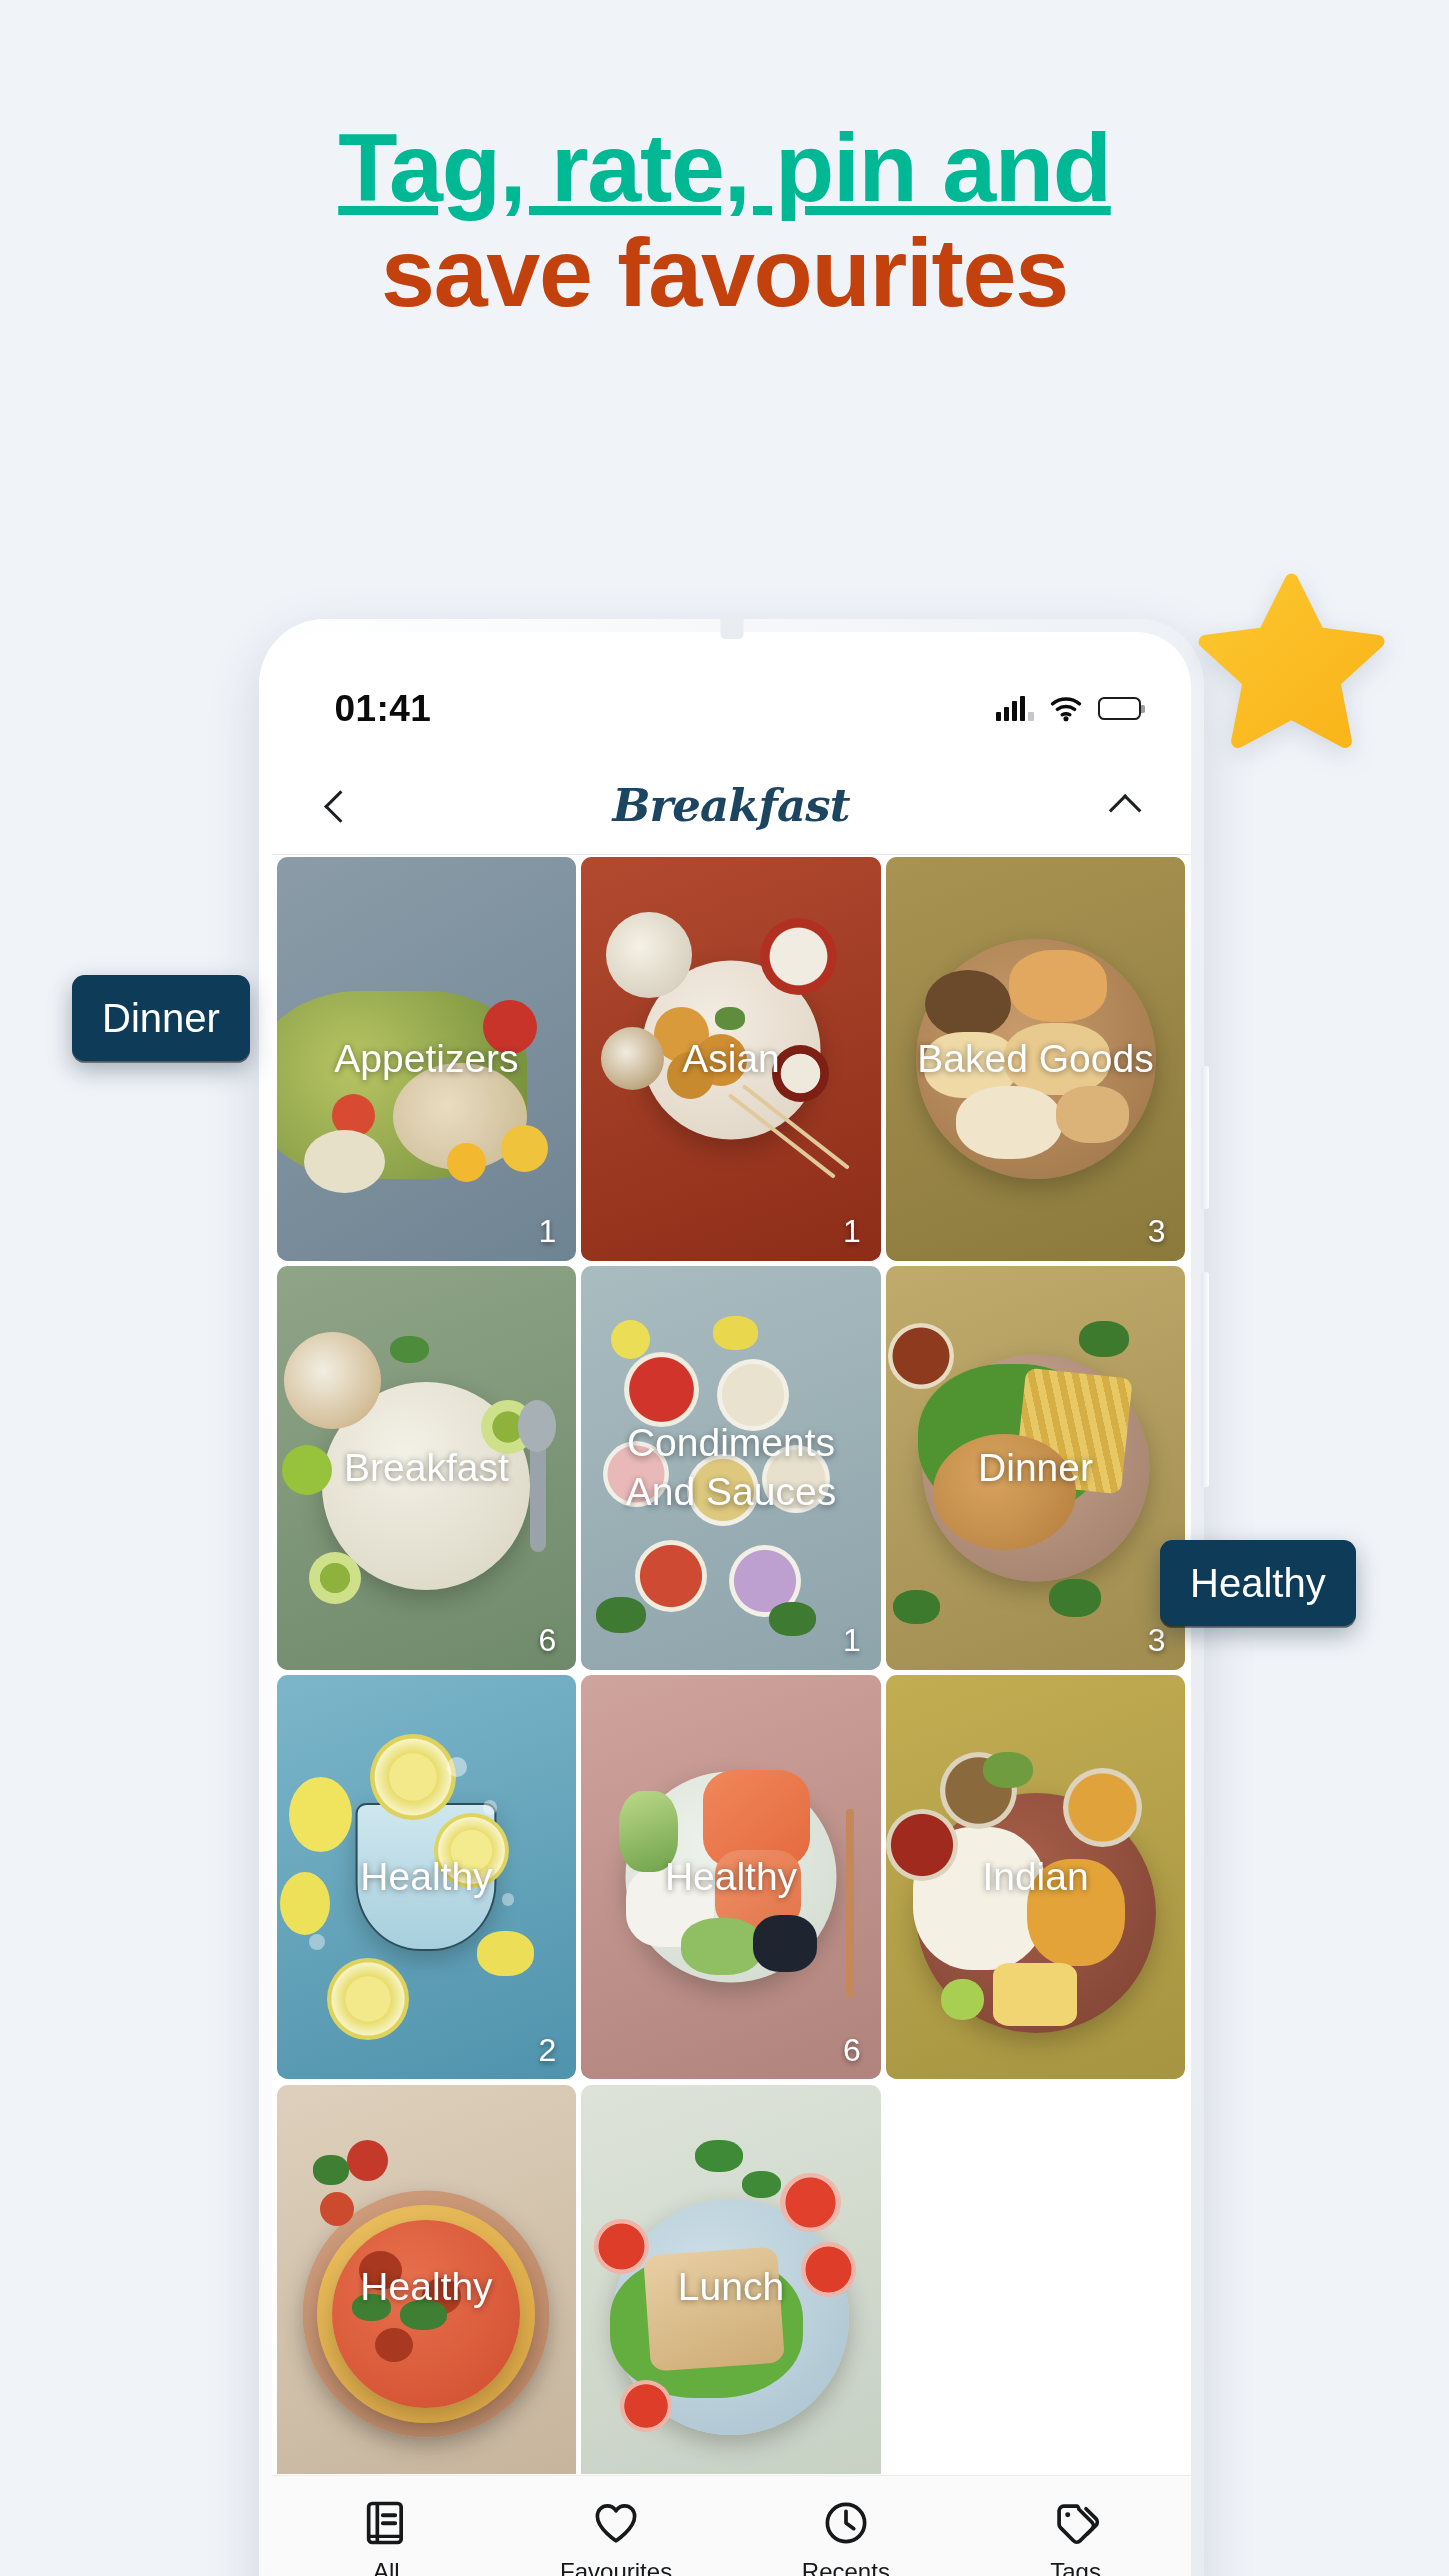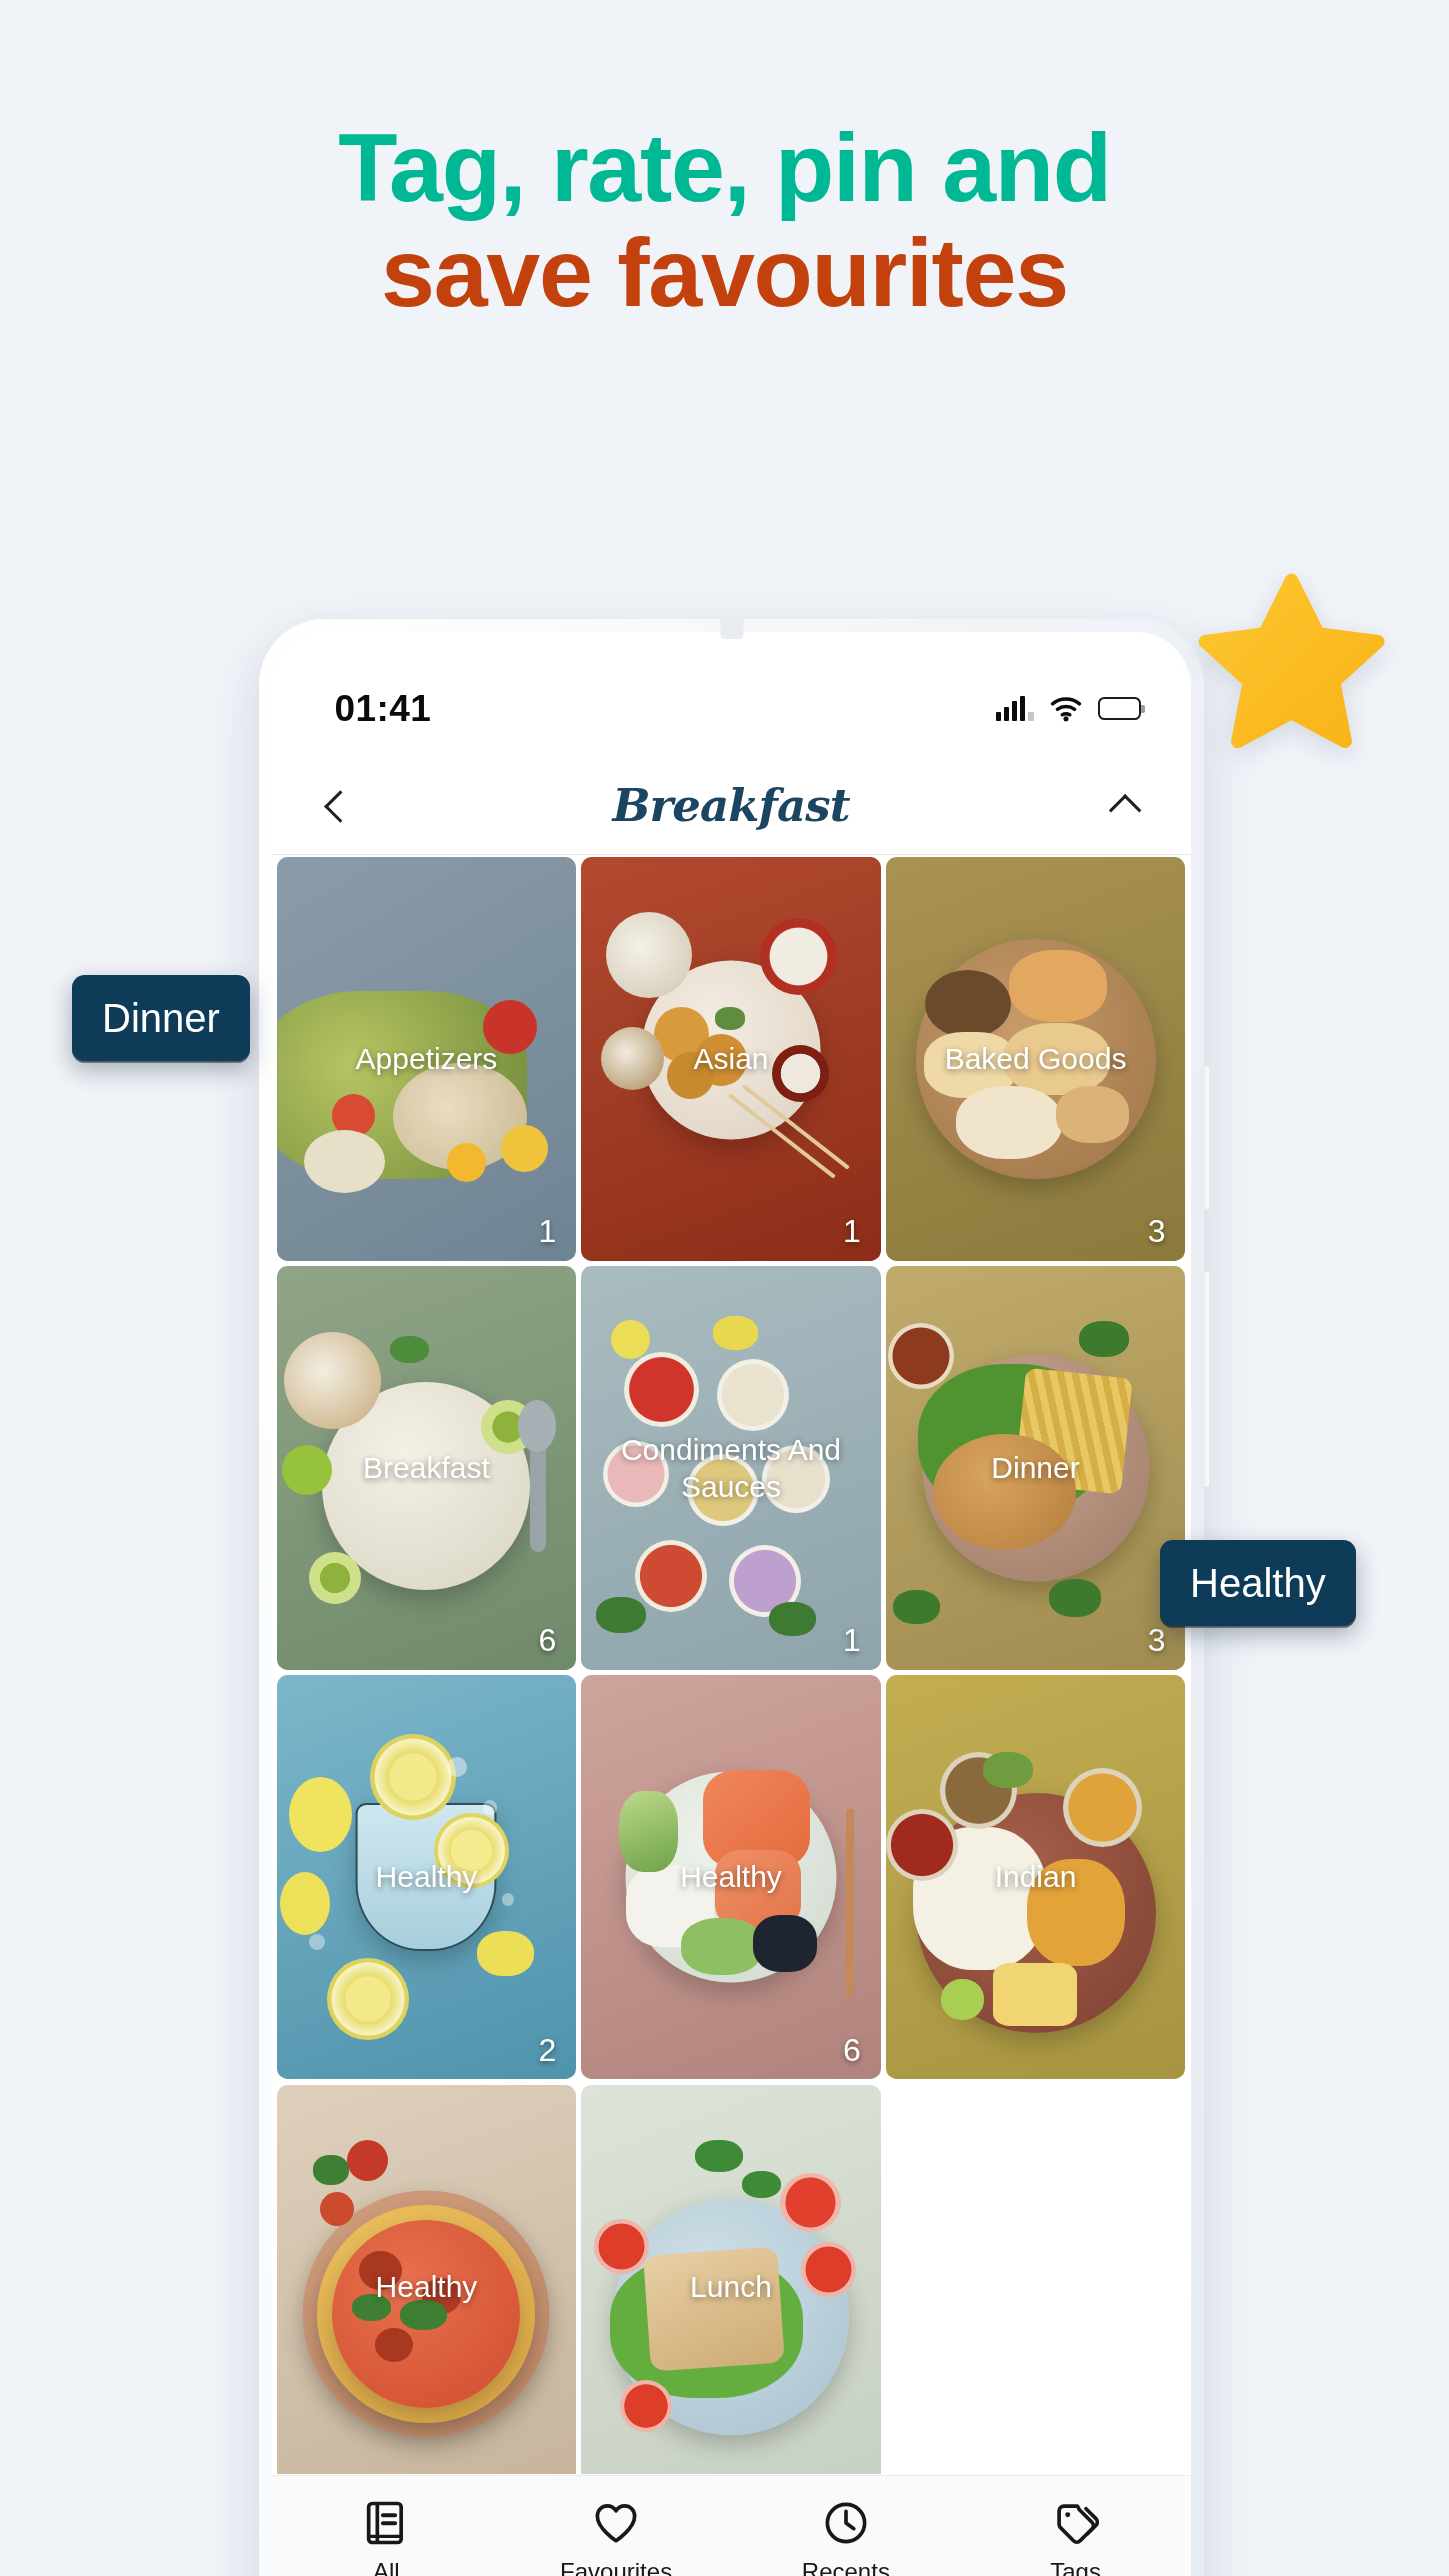--- a/index.html
+++ b/index.html
@@ -22,21 +22,21 @@
     top: 116px;
     left: 0;
     width: 1449px;
     text-align: center;
     line-height: 1.08;
     font-weight: 800;
     font-size: 97px;
     letter-spacing: -1.3px;
   }
   .headline-line { display: block; }
-  .hl-accent { color: #00b894; }
+  .hl-accent { color: #00b894; text-decoration: underline; }
   .hl-dark   { color: #c2410c; }
 
   
   .star-deco {
     position: absolute;
     left: 1195px;
     top: 565px;
     width: 193px;
     height: 184px;
     filter: drop-shadow(0 7.2px 12.5px rgba(80,95,120,0.18));
@@ -190,21 +190,21 @@
     cursor: pointer;
   }
   .tile-art { position: absolute; inset: 0; }
   .tile-label {
     position: absolute;
     left: 9px; right: 9px;
     top: 50%;
     transform: translateY(-50%);
     text-align: center;
     color: #ffffff;
-    font-size: 30px;
+    font-size: 39px;
     font-weight: 400;
     line-height: 1.25;
     text-shadow: 0 1.8px 6.3px rgba(0,0,0,0.45);
   }
   .tile-count {
     position: absolute;
     right: 19.7px; bottom: 10.7px;
     color: #ffffff;
     font-size: 32px;
     font-weight: 400;

